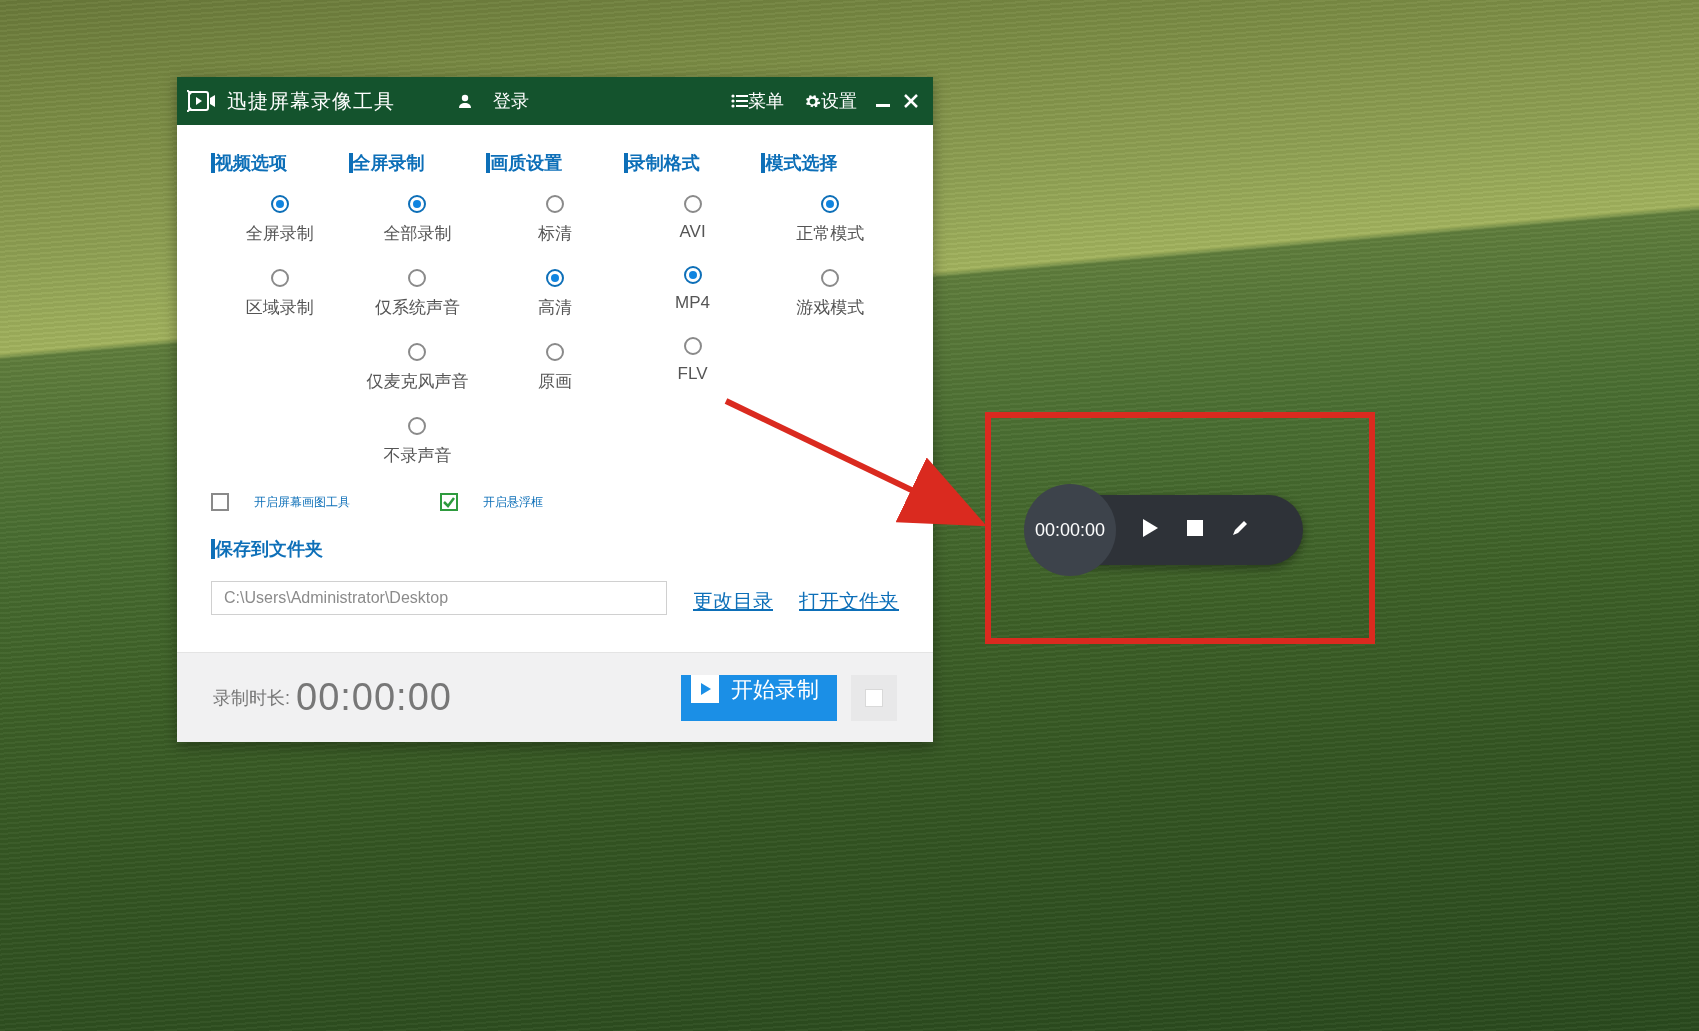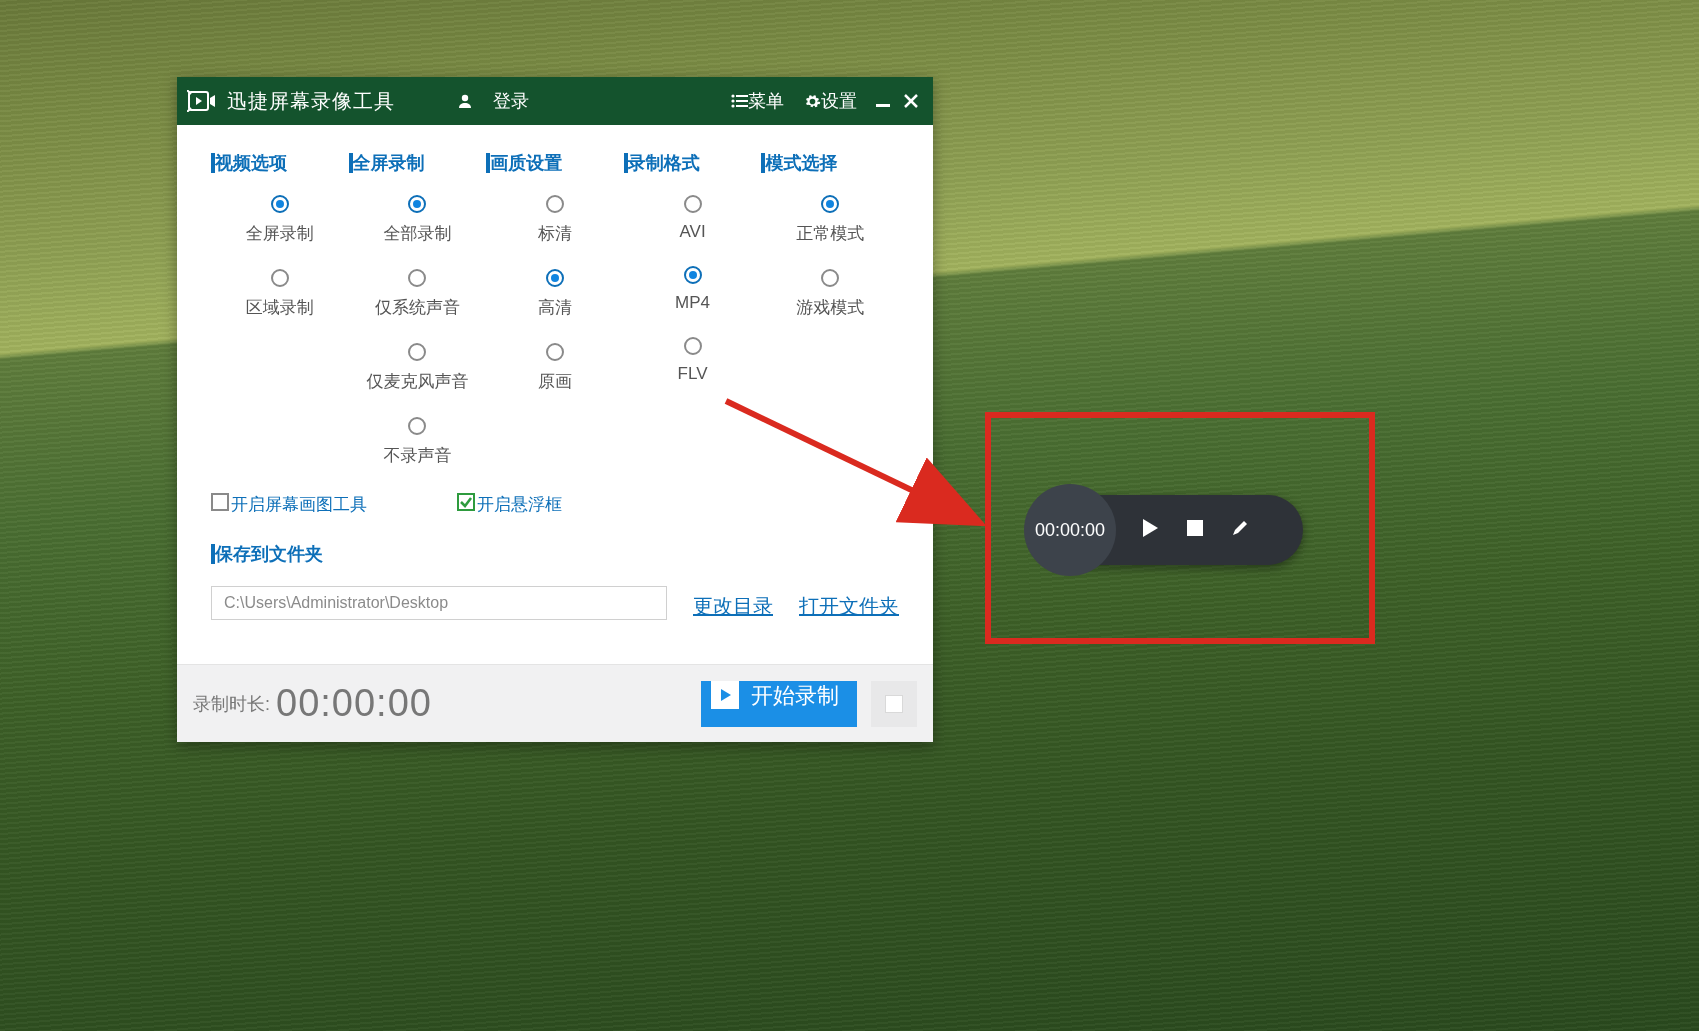--- a/index.html
+++ b/index.html
@@ -72,40 +72,40 @@
     width:18px; height:18px; border:2px solid #8a8a8a; border-radius:50%;
     display:inline-flex; align-items:center; justify-content:center;
     flex-shrink:0;
   }
   .radio.checked { border-color:#0d6fb8; }
   .radio.checked::after{
     content:""; width:8px; height:8px; border-radius:50%; background:#1185e0;
   }
 
   .checks-row { display:flex; gap: 90px; margin-top: 2px; margin-bottom: 22px;}
-  .check { display:flex; align-items:flex-start; gap:2px; font-size:17px; color:#0d6fb8; cursor:pointer;}
+  .check { display:flex; align-items:flex-end; gap:25px; font-size:12px; color:#0d6fb8; cursor:pointer;}
   .cbox { width:18px; height:18px; border:2px solid #8a8a8a; display:inline-flex; align-items:center; justify-content:center;}
   .cbox.checked { border-color:#2e9b3e; }
   .cbox.checked svg { display:block;}
   .cbox svg{display:none;}
 
   .save-section { margin-top: 6px; }
   .path-row { display:flex; align-items:flex-end; gap: 26px; margin-top: 10px;}
   .path-input {
     flex:1; height:34px; border:1px solid #d0d0d0;
     color:#8b8b8b; font-size:16px; padding: 0 12px;
     display:flex; align-items:center;
     background:#fff;
   }
   .link { color:#0d6fb8; font-size:20px; text-decoration: underline; cursor:pointer; }
 
   
   .footer {
-    height: 78px; background:#f1f1f2;
-    display:flex; align-items:center; padding: 0 16px;
+    height: 90px; background:#f1f1f2;
+    display:flex; align-items:center; padding: 0 36px;
     border-top:1px solid #e4e4e4;
   }
   .footer .dur-label { color:#777; font-size:18px; margin-right:6px;}
   .footer .dur-time { color:#777; font-size:38px; letter-spacing:1px; font-weight:300;}
   .footer .spacer{flex:1;}
   .start-btn {
     background:#1b8fe6; color:#fff; height:46px;
     display:flex; align-items:flex-start; gap:12px;
     padding: 0 18px 0 10px; font-size:22px; cursor:pointer;
   }

